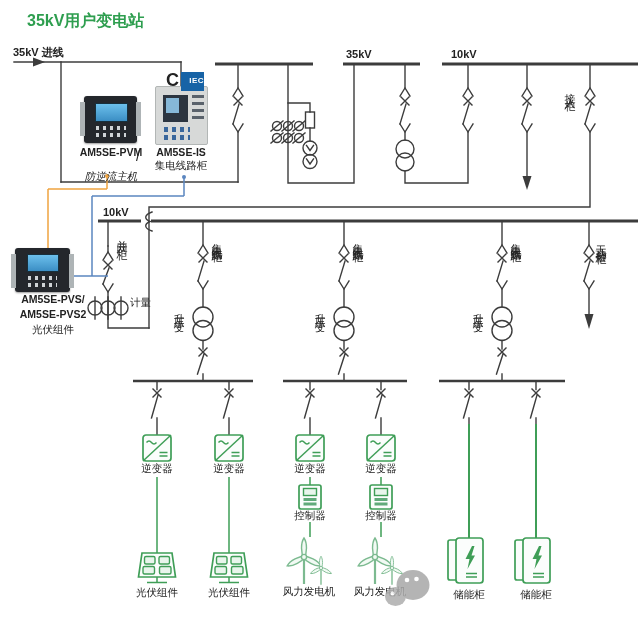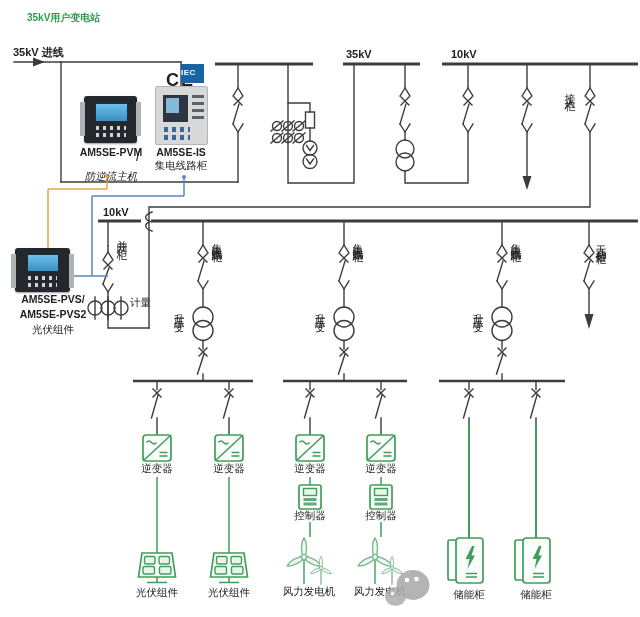--- a/index.html
+++ b/index.html
@@ -19,33 +19,33 @@
   .gd{fill:#61aa7a;stroke:none;}
   .bolt{fill:var(--green);stroke:none;}
   .gl{stroke:#7cba90;stroke-width:1.4;fill:#f2faf4;}
   .g2{stroke:#7cba90;stroke-width:2.2;fill:none;}
   .lbl{position:absolute;font-size:10.5px;color:#222;white-space:nowrap;}
   .b{font-weight:bold;}
   .ctr{text-align:center;}
   .vtext{position:absolute;writing-mode:vertical-rl;text-orientation:upright;
          font-size:11px;color:#222;line-height:1;}
   .ls5{letter-spacing:5px;} .ls4{letter-spacing:4px;} .ls2{letter-spacing:2px;}
-  .title{position:absolute;left:27px;top:11px;font-size:10px;font-weight:bold;color:var(--title);}
+  .title{position:absolute;left:27px;top:11px;font-size:16px;font-weight:bold;color:var(--title);}
   .dev{position:absolute;background:#24272c;border-radius:3px;box-shadow:0 1px 2px rgba(0,0,0,.4);}
   .ear{position:absolute;width:5px;height:34px;background:#aeb4b6;top:6px;}
   .scr{position:absolute;background:linear-gradient(#6cc0ec,#3b8ec4);border:1px solid #17303d;}
   .dots{position:absolute;height:4px;background:repeating-linear-gradient(90deg,#cfd3d6 0 3px,transparent 3px 7px);}
   .devw{position:absolute;background:#d7d9d8;border:1px solid #b2b6b5;border-radius:2px;}
   .darkpanel{position:absolute;background:#2c3540;}
   .bluesub{position:absolute;background:#86b8d8;}
   .btncol{position:absolute;width:12px;height:28px;
           background:repeating-linear-gradient(#3a4450 0 3px,transparent 3px 7px);opacity:.8;}
   .btnclu{position:absolute;height:5px;background:repeating-linear-gradient(90deg,#39679c 0 4px,transparent 4px 8px);}
-  .iecbox{position:absolute;left:181px;top:64px;width:23px;height:19px;background:var(--iec);
-          color:#fff;font-size:8px;font-weight:bold;text-align:left;line-height:17px;letter-spacing:.5px;}
+  .iecbox{position:absolute;left:181px;top:72px;width:23px;height:19px;background:var(--iec);
+          color:#fff;font-size:8px;font-weight:bold;text-align:right;line-height:17px;letter-spacing:.5px;}
   .cemark{position:absolute;left:166px;top:70px;font-size:18px;font-weight:bold;color:#222;letter-spacing:2px;}
   .wm-text{position:absolute;left:429px;top:579px;font-size:16.5px;color:var(--watermark);
            letter-spacing:1px;opacity:.9;}
   .wm-icon{position:absolute;left:384px;top:567px;opacity:.85;}
 </style>
 </head>
 <body>
 
 <div id="stage">
 

